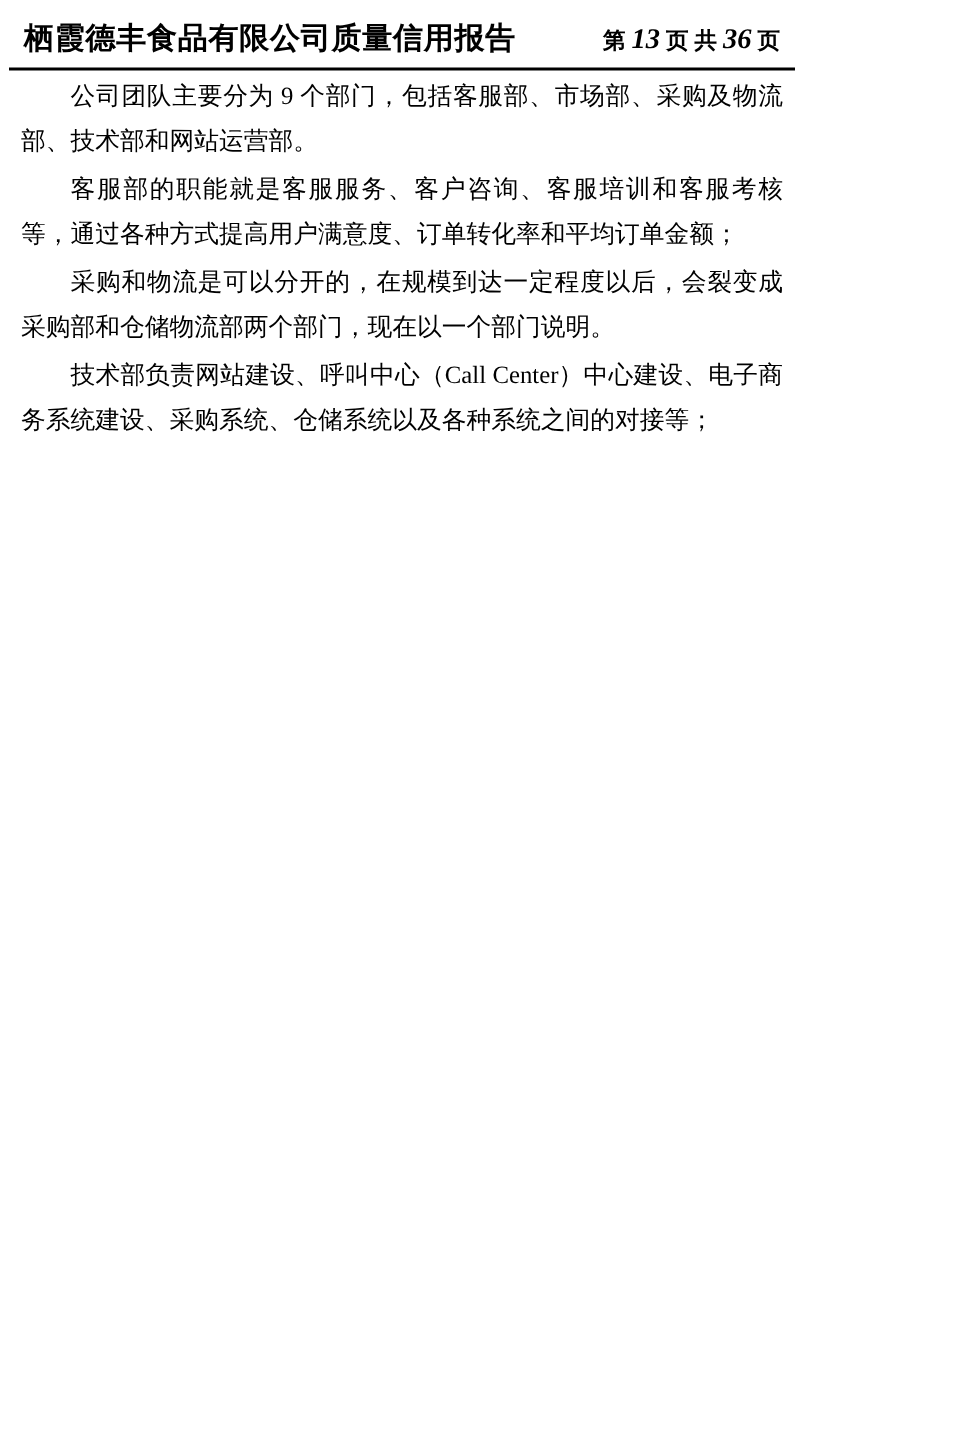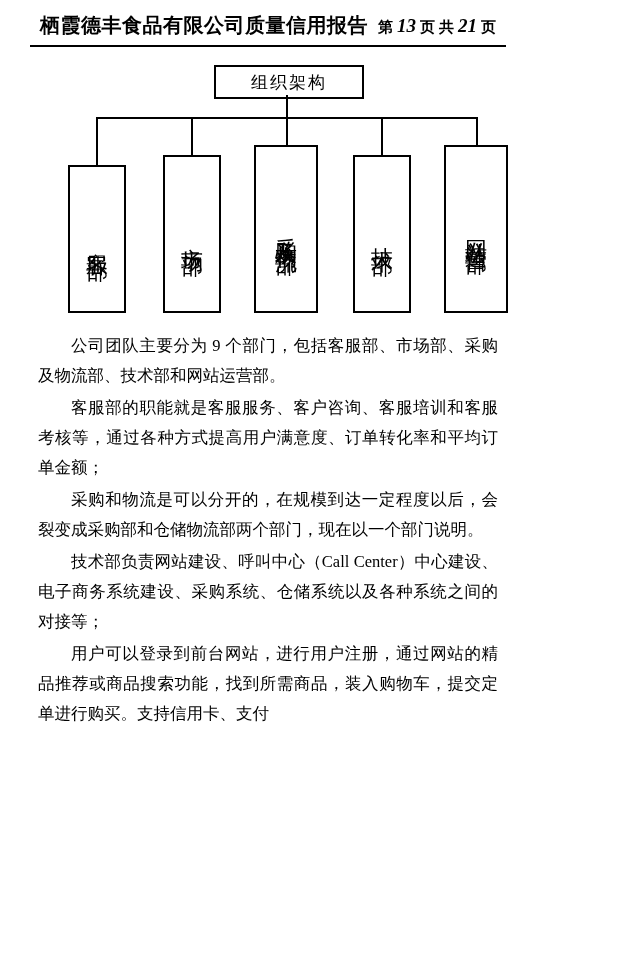--- a/index.html
+++ b/index.html
@@ -12,21 +12,21 @@
     background: #ffffff;
     font-family: "Liberation Serif", "DejaVu Serif", serif;
     color: #000000;
     overflow: hidden;
   }
   .page {
     position: relative;
     width: 536px;
     height: 970px;
     box-sizing: border-box;
-    padding: 0 28px;
+    padding: 0 4px;
   }
   
   .header {
     display: flex;
     align-items: baseline;
     justify-content: space-between;
     padding: 12px 12px 6px 12px;
   }
   .header-title {
     font-size: 20px;
@@ -127,45 +127,27 @@
 
 <div class="page">
 
   <div class="header">
     <div class="header-title">栖霞德丰食品有限公司质量信用报告</div>
     <div class="header-pager">
       <span>第</span>
       <span class="num">13</span>
       <span>页</span>
       <span>共</span>
-      <span class="num">21</span>
+      <span class="num">36</span>
       <span>页</span>
     </div>
   </div>
   <div class="header-rule"></div>
 
-  <div class="chart">
-    <div class="chart-root">组织架构</div>
-    <div class="vline-root"></div>
-    <div class="hline"></div>
-
-    <div class="leaf-stem" style="left:68px;  height:46px;"></div>
-    <div class="leaf-stem" style="left:163px; height:36px;"></div>
-    <div class="leaf-stem" style="left:258px; height:26px;"></div>
-    <div class="leaf-stem" style="left:353px; height:36px;"></div>
-    <div class="leaf-stem" style="left:448px; height:26px;"></div>
-
-    <div class="leaf" style="left:40px;  top:104px; width:58px;  height:148px;">客服部</div>
-    <div class="leaf" style="left:135px; top:94px;  width:58px;  height:158px;">市场部</div>
-    <div class="leaf" style="left:226px; top:84px;  width:64px;  height:168px;">采购及物流部</div>
-    <div class="leaf" style="left:325px; top:94px;  width:58px;  height:158px;">技术部</div>
-    <div class="leaf" style="left:416px; top:84px;  width:64px;  height:168px;">网站运营部</div>
-  </div>
 
   <div class="body-text">
     <p>公司团队主要分为 9 个部门，包括客服部、市场部、采购及物流部、技术部和网站运营部。</p>
     <p>客服部的职能就是客服服务、客户咨询、客服培训和客服考核等，通过各种方式提高用户满意度、订单转化率和平均订单金额；</p>
     <p>采购和物流是可以分开的，在规模到达一定程度以后，会裂变成采购部和仓储物流部两个部门，现在以一个部门说明。</p>
     <p>技术部负责网站建设、呼叫中心（Call Center）中心建设、电子商务系统建设、采购系统、仓储系统以及各种系统之间的对接等；</p>
-    <p>用户可以登录到前台网站，进行用户注册，通过网站的精品推荐或商品搜索功能，找到所需商品，装入购物车，提交定单进行购买。支持信用卡、支付</p>
   </div>
 
 </div>
 
 </body></html>

